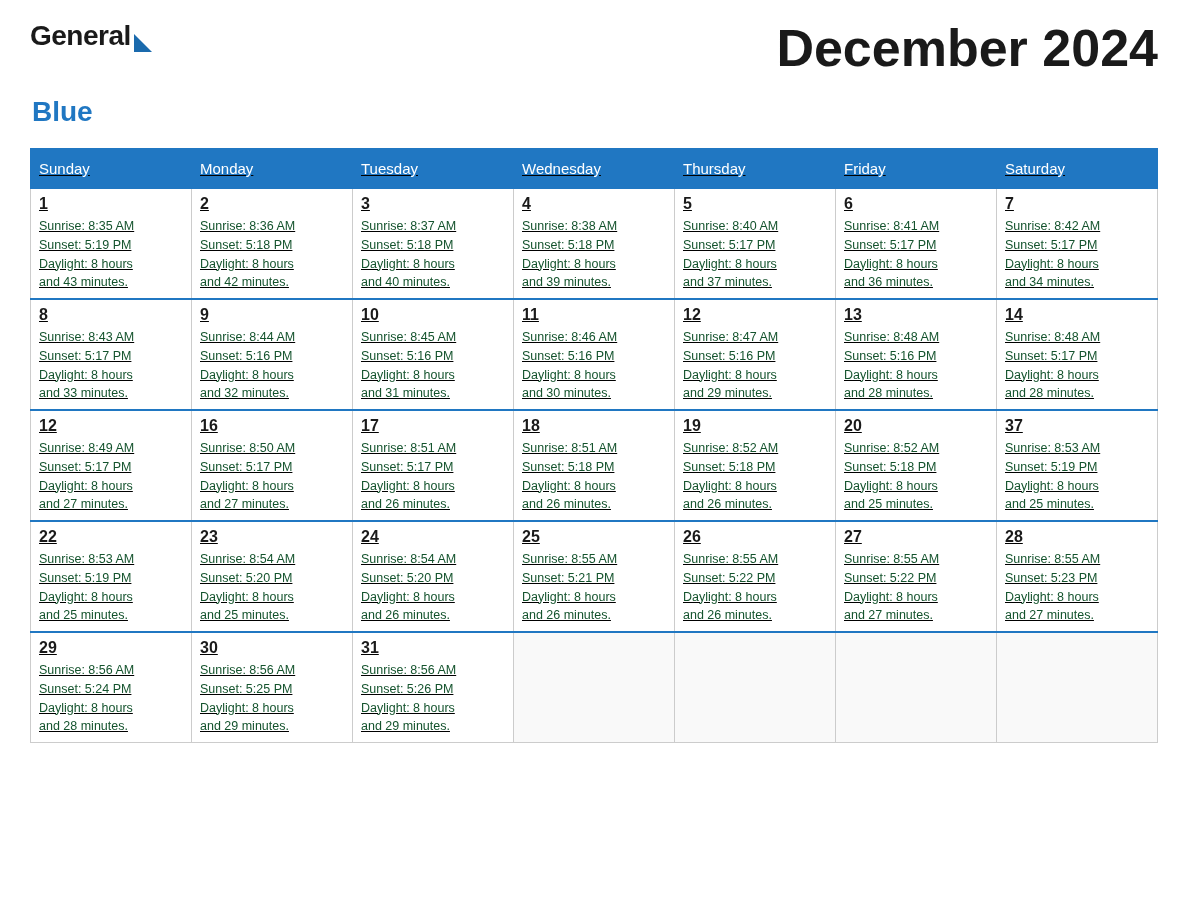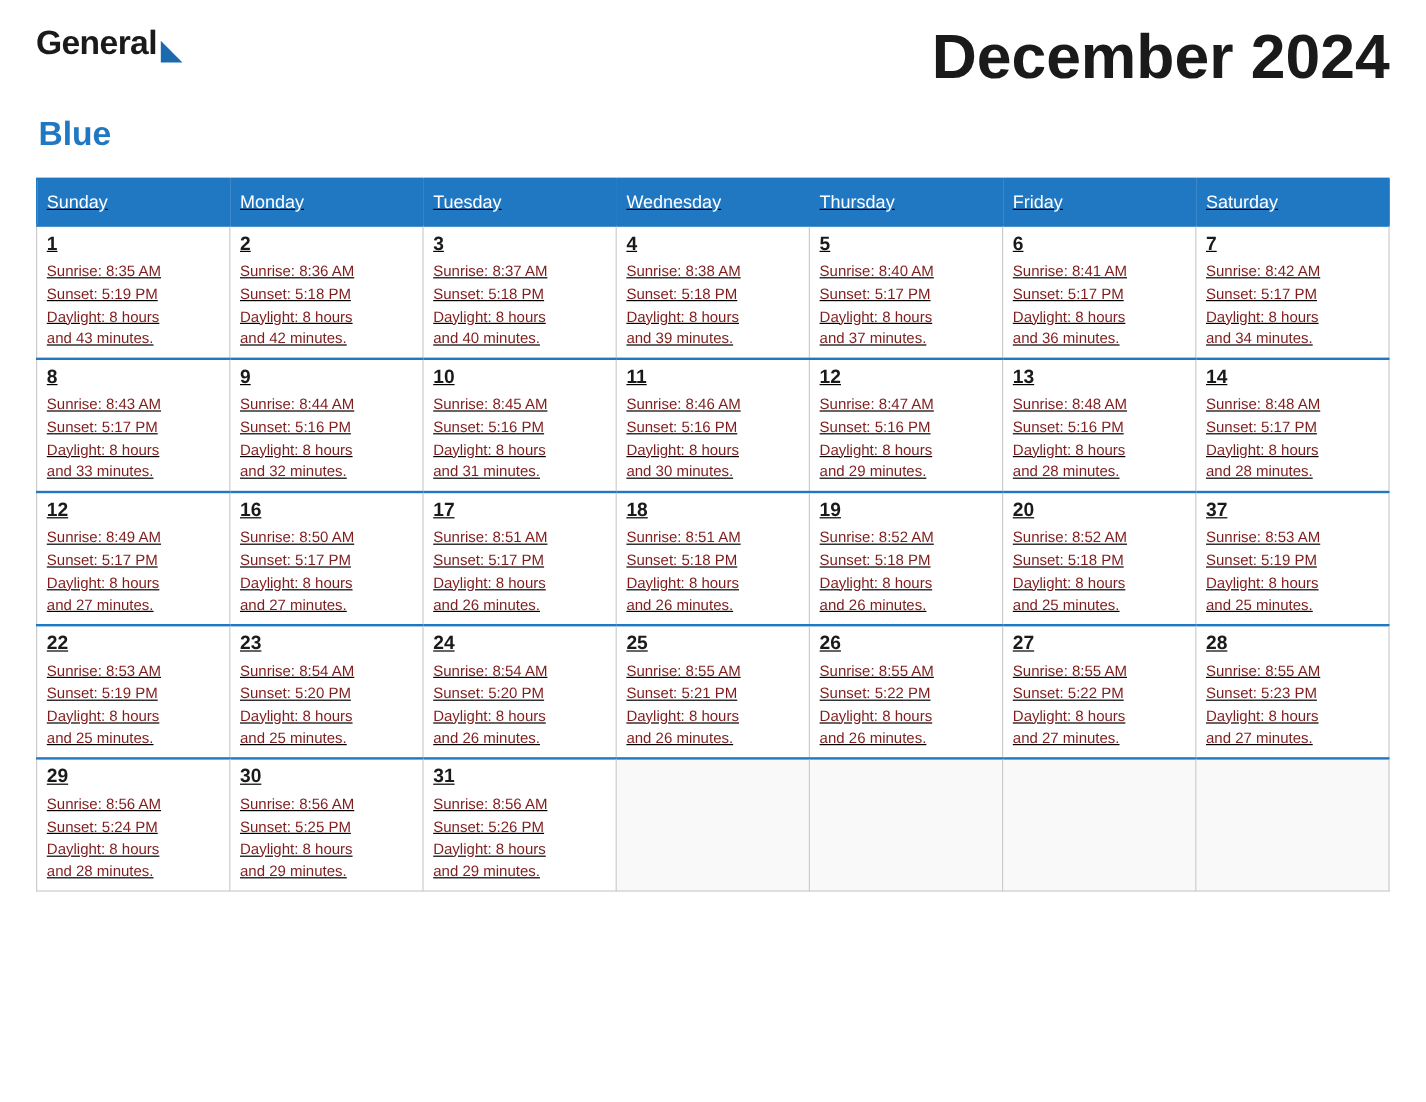--- a/index.html
+++ b/index.html
@@ -91,21 +91,21 @@
     .day-number {
       font-size: 16px;
       font-weight: bold;
       color: #1a1a1a;
       display: block;
       margin-bottom: 4px;
     }
     .day-info {
       font-size: 12.5px;
       line-height: 1.5;
-      color: #7f1d1d;
+      color: #14532d;
     }
     
     tr.week-row td {
       border-top: 2px solid #2077c2;
     }
     tr:first-child th {
       border-top: 2px solid #2077c2;
     }
   </style>
 </head>

